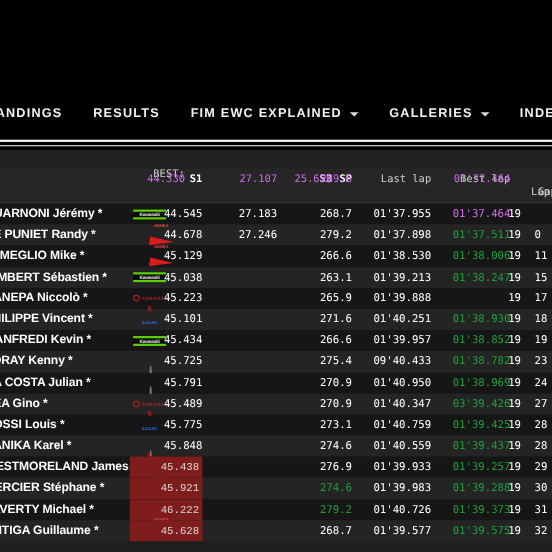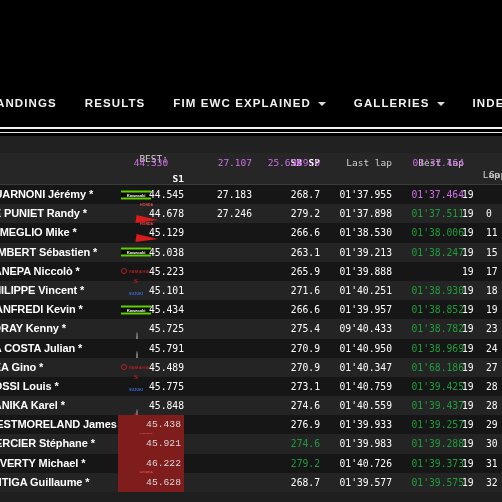--- a/index.html
+++ b/index.html
@@ -229,21 +229,21 @@
   <div class="rule"></div>
   <div class="rule2"></div>
 </div>
 
 <div id="board">
   <div id="board-gap"></div>
 
   <div id="board-head">
     <div class="hcell h-lbl" style="left:110px;width:58px;">BEST:</div>
 
-    <div class="hcell h-top c r" style="left:118px;width:66px;margin-top:16px;">S1</div>
+    <div class="hcell h-top c r" style="left:118px;width:66px;">S1</div>
     <div class="hcell h-bot c r" style="left:118px;width:66px;text-align:center;">44.330</div>
 
     <div class="hcell h-top c r" style="left:186px;width:66px;margin-top:30px;">S2</div>
     <div class="hcell h-bot c r" style="left:186px;width:66px;">27.107</div>
 
     <div class="hcell h-top c r" style="left:246px;width:56px;">S3</div>
     <div class="hcell h-bot c r" style="left:246px;width:56px;">25.656</div>
 
     <div class="hcell h-top c r" style="left:258px;width:62px;">SP</div>
     <div class="hcell h-bot c r" style="left:258px;width:62px;">289.6</div>
@@ -388,21 +388,21 @@
           <span class="logo lg-yamaha">
             <span class="tf"></span>
             <span>YAMAHA</span>
           </span>
         </div>
         <div class="c r s1">45.489</div>
         <div class="c r s2"></div>
         <div class="c r s3"></div>
         <div class="c r sp">270.9</div>
         <div class="c r lastlap">01'40.347</div>
-        <div class="c r bestlap v-green">01'68.186</div>
+        <div class="c r bestlap v-green">03'39.426</div>
         <div class="c lapn" style="text-align: left;">19</div>
         <div class="c gapc" style="text-align: left;">27</div>
       </div>
       <div class="row odd">
         <div class="c name">ROSSI Louis *</div>
         <div class="c logo-wrap">
           <span class="logo lg-suzuki">
             <span class="s-mark">S</span>
             <span class="s-txt">SUZUKI</span>
           </span>

